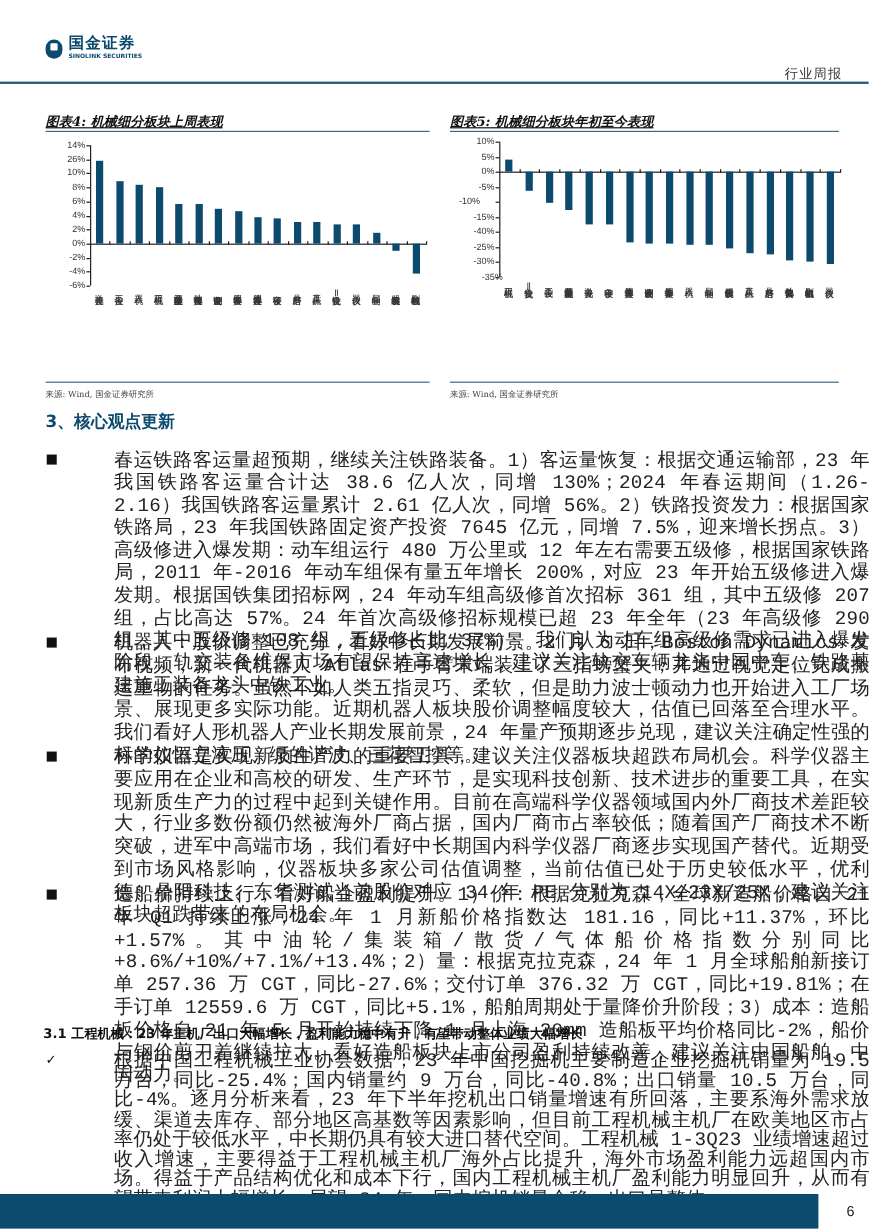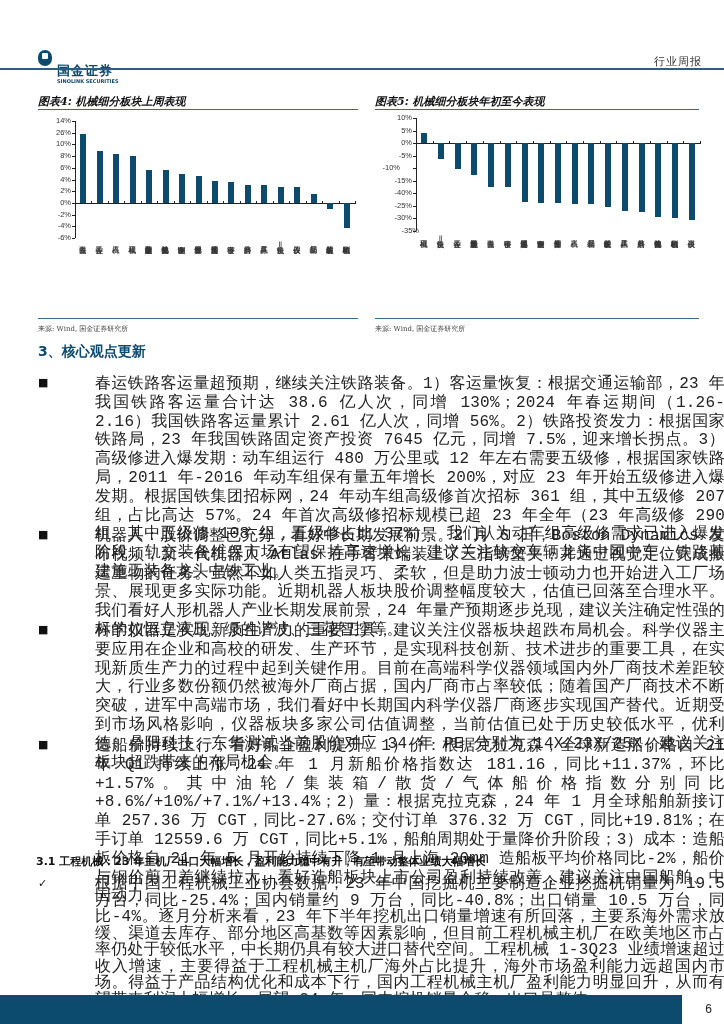--- a/index.html
+++ b/index.html
@@ -3,27 +3,27 @@
 <meta charset="utf-8">
 <style>
   * { box-sizing: border-box; margin: 0; padding: 0; }
   html, body { width: 724px; height: 1024px; background: #ffffff; overflow: hidden; }
   body { position: relative; font-family: "DejaVu Serif", "Liberation Serif", serif; color: #222; }
 
   .header { position: absolute; left: 0; top: 0; width: 724px; height: 72px; }
   .logo { position: absolute; left: 38px; top: 30px; display: flex; align-items: center; }
   .logo-mark { width: 14px; height: 16px; background: #0c4a6e; border-radius: 7px 7px 7px 7px; position: relative; margin-right: 5px; }
   .logo-mark::after { content: ""; position: absolute; left: 4px; top: 3px; width: 6px; height: 6px; background: #fff; border-radius: 1px; }
-  .logo-text { display: flex; flex-direction: column; margin-top: 34px; }
+  .logo-text { display: flex; flex-direction: column; }
   .logo-cn { font-family: "DejaVu Sans", sans-serif; font-size: 13px; font-weight: bold; color: #0c4a6e; line-height: 14px; letter-spacing: 1px; }
   .logo-en { font-family: "DejaVu Sans", sans-serif; font-size: 5px; font-weight: bold; color: #0c4a6e; line-height: 7px; }
   .report-type { position: absolute; right: 22px; top: 54px; font-size: 11px; color: #333; letter-spacing: 1px; }
   .header-line { position: absolute; left: 0; top: 68px; width: 724px; height: 2px; background: #2c5f7f; }
 
-  .chart-title { position: absolute; top: 94px; font-size: 11px; font-style: italic; font-weight: bold; color: #111; }
+  .chart-title { position: absolute; top: 94px; font-size: 11px; font-style: italic; font-weight: bold; color: #111; text-decoration: underline; }
   .chart-title-line { position: absolute; top: 109px; height: 1px; background: #3a6a8a; }
 
   .chart { position: absolute; }
   .ytick { position: absolute; font-family: "Liberation Sans", sans-serif; font-size: 7.5px; color: #333; text-align: right; width: 32px; }
   .axis-y { position: absolute; width: 1px; background: #222; }
   .axis-x { position: absolute; height: 1px; background: #222; }
   .bar { position: absolute; width: 6px; background: #0c4a6e; }
   .xlabel { position: absolute; writing-mode: vertical-rl; font-family: "DejaVu Sans", sans-serif; font-size: 7.5px; color: #333; line-height: 9px; }
 
   .source-line { position: absolute; top: 318px; height: 1px; background: #3a6a8a; }

